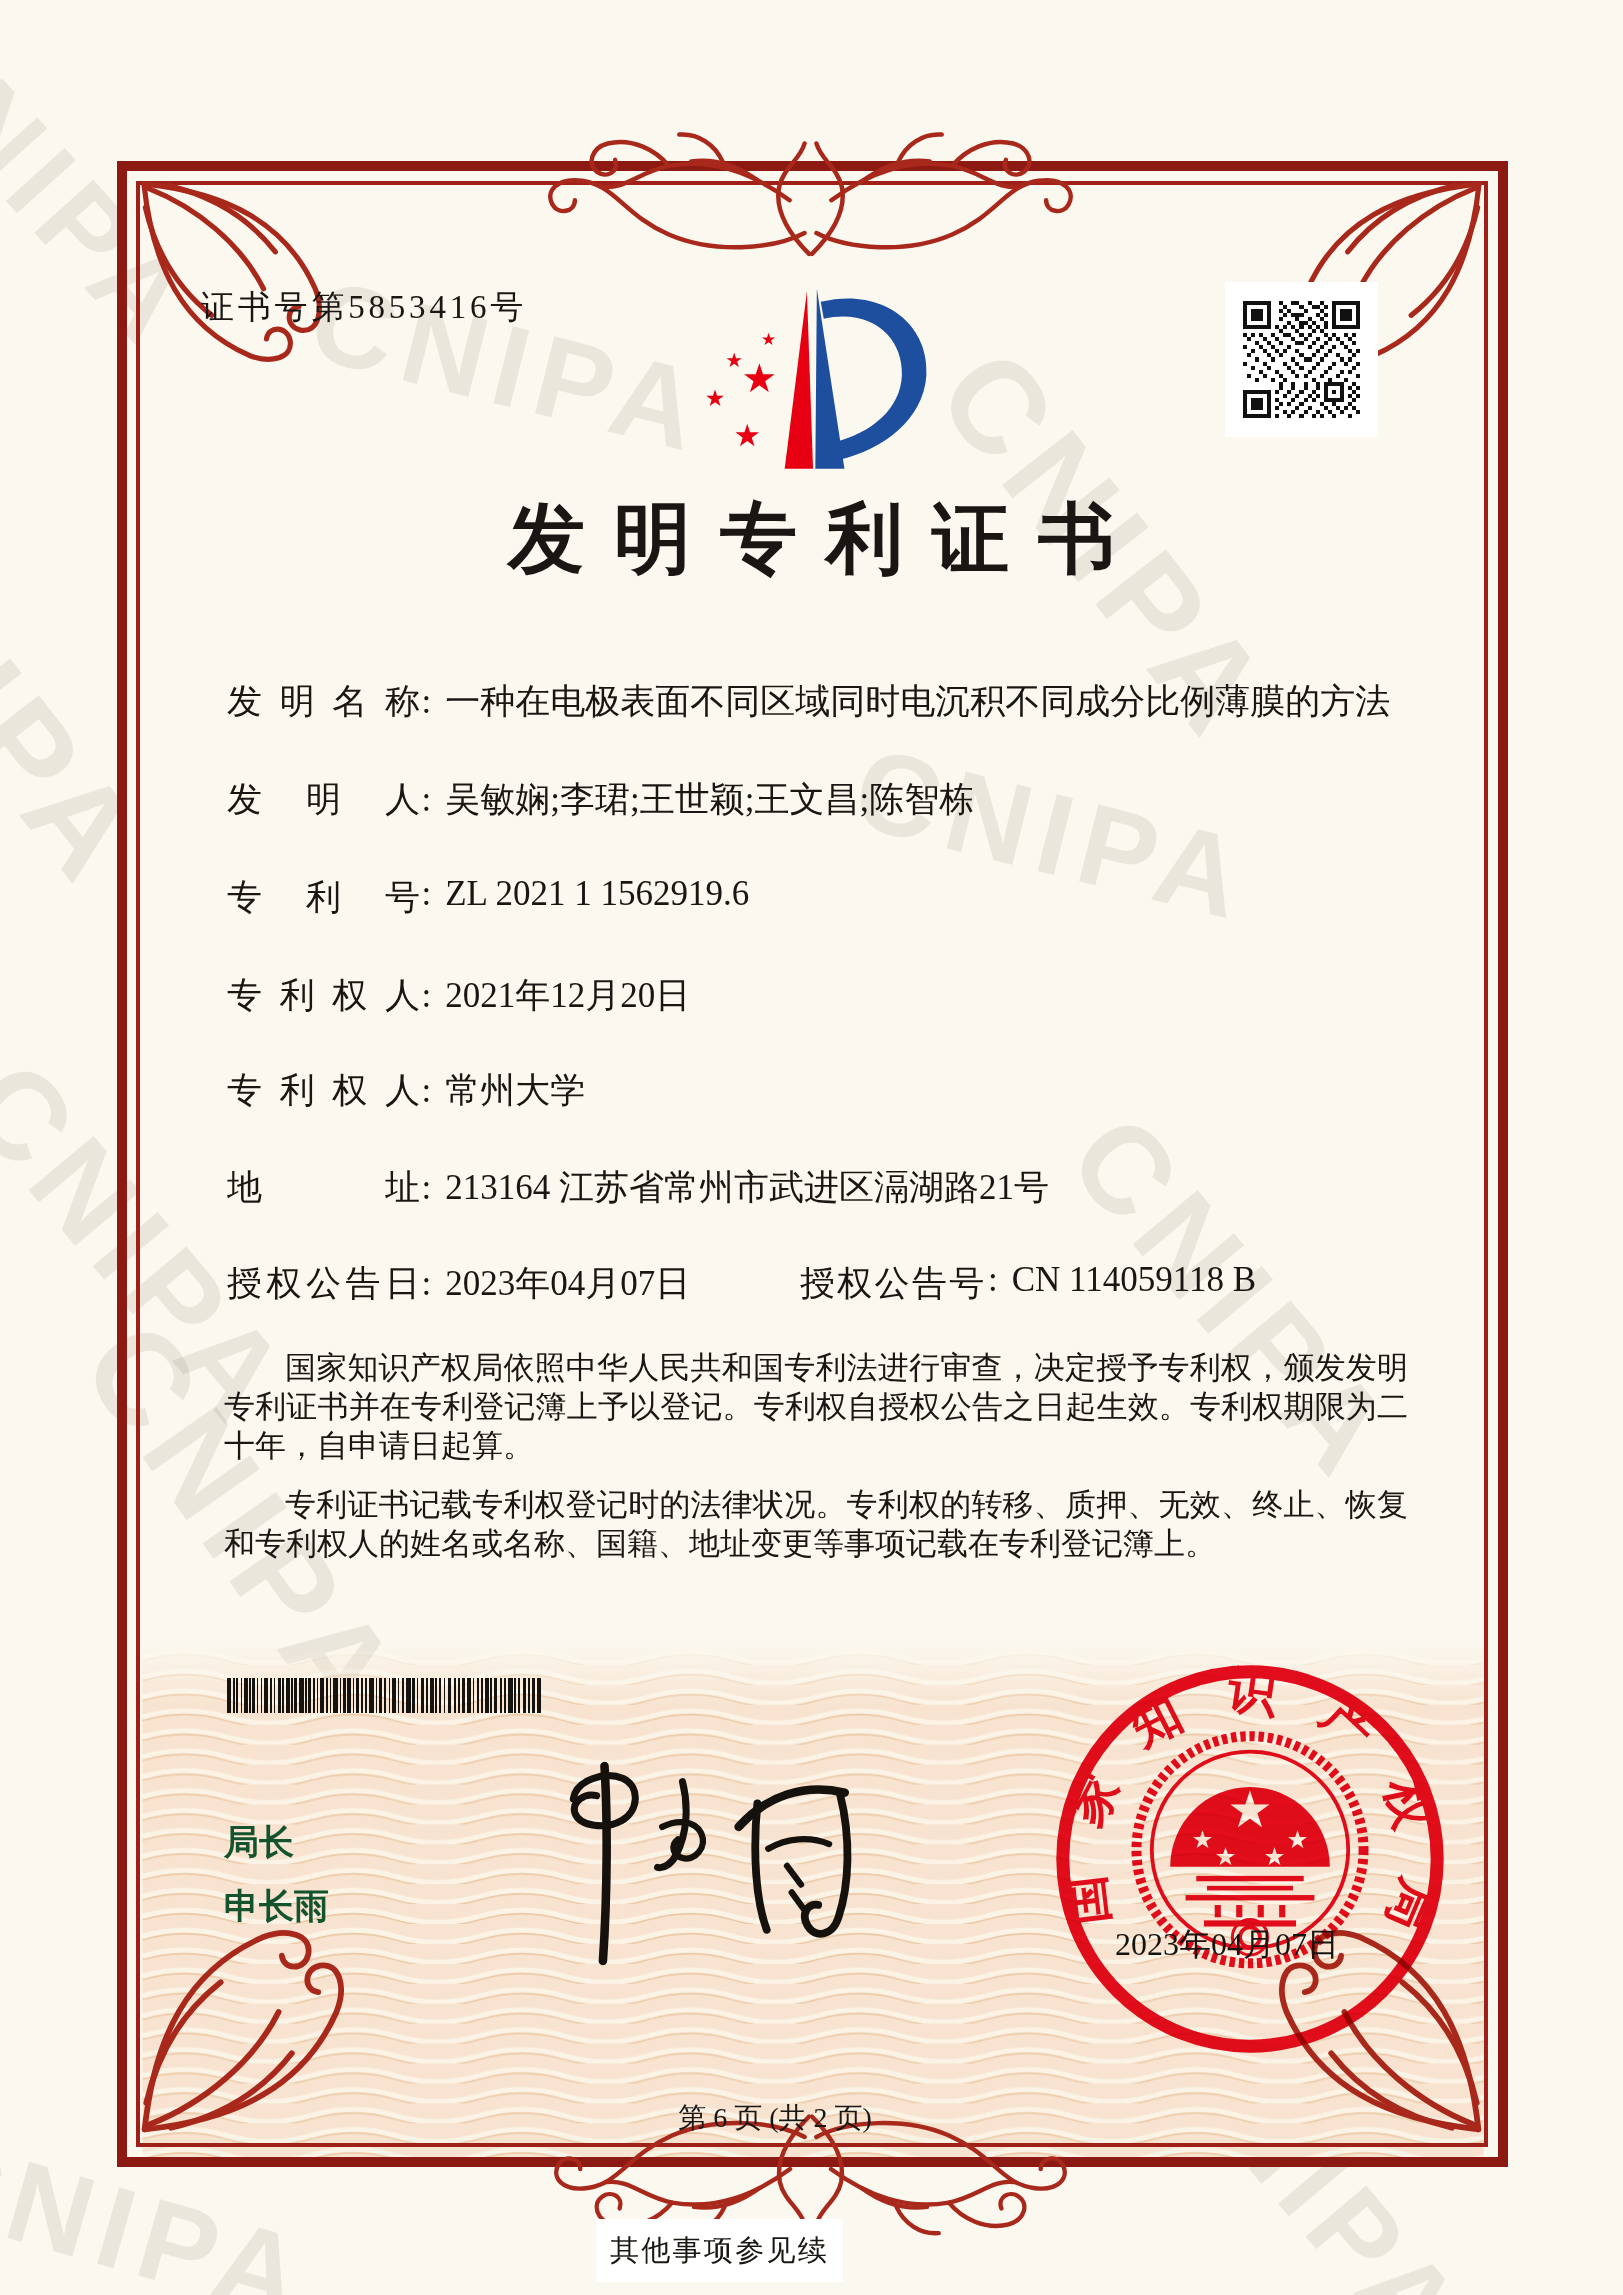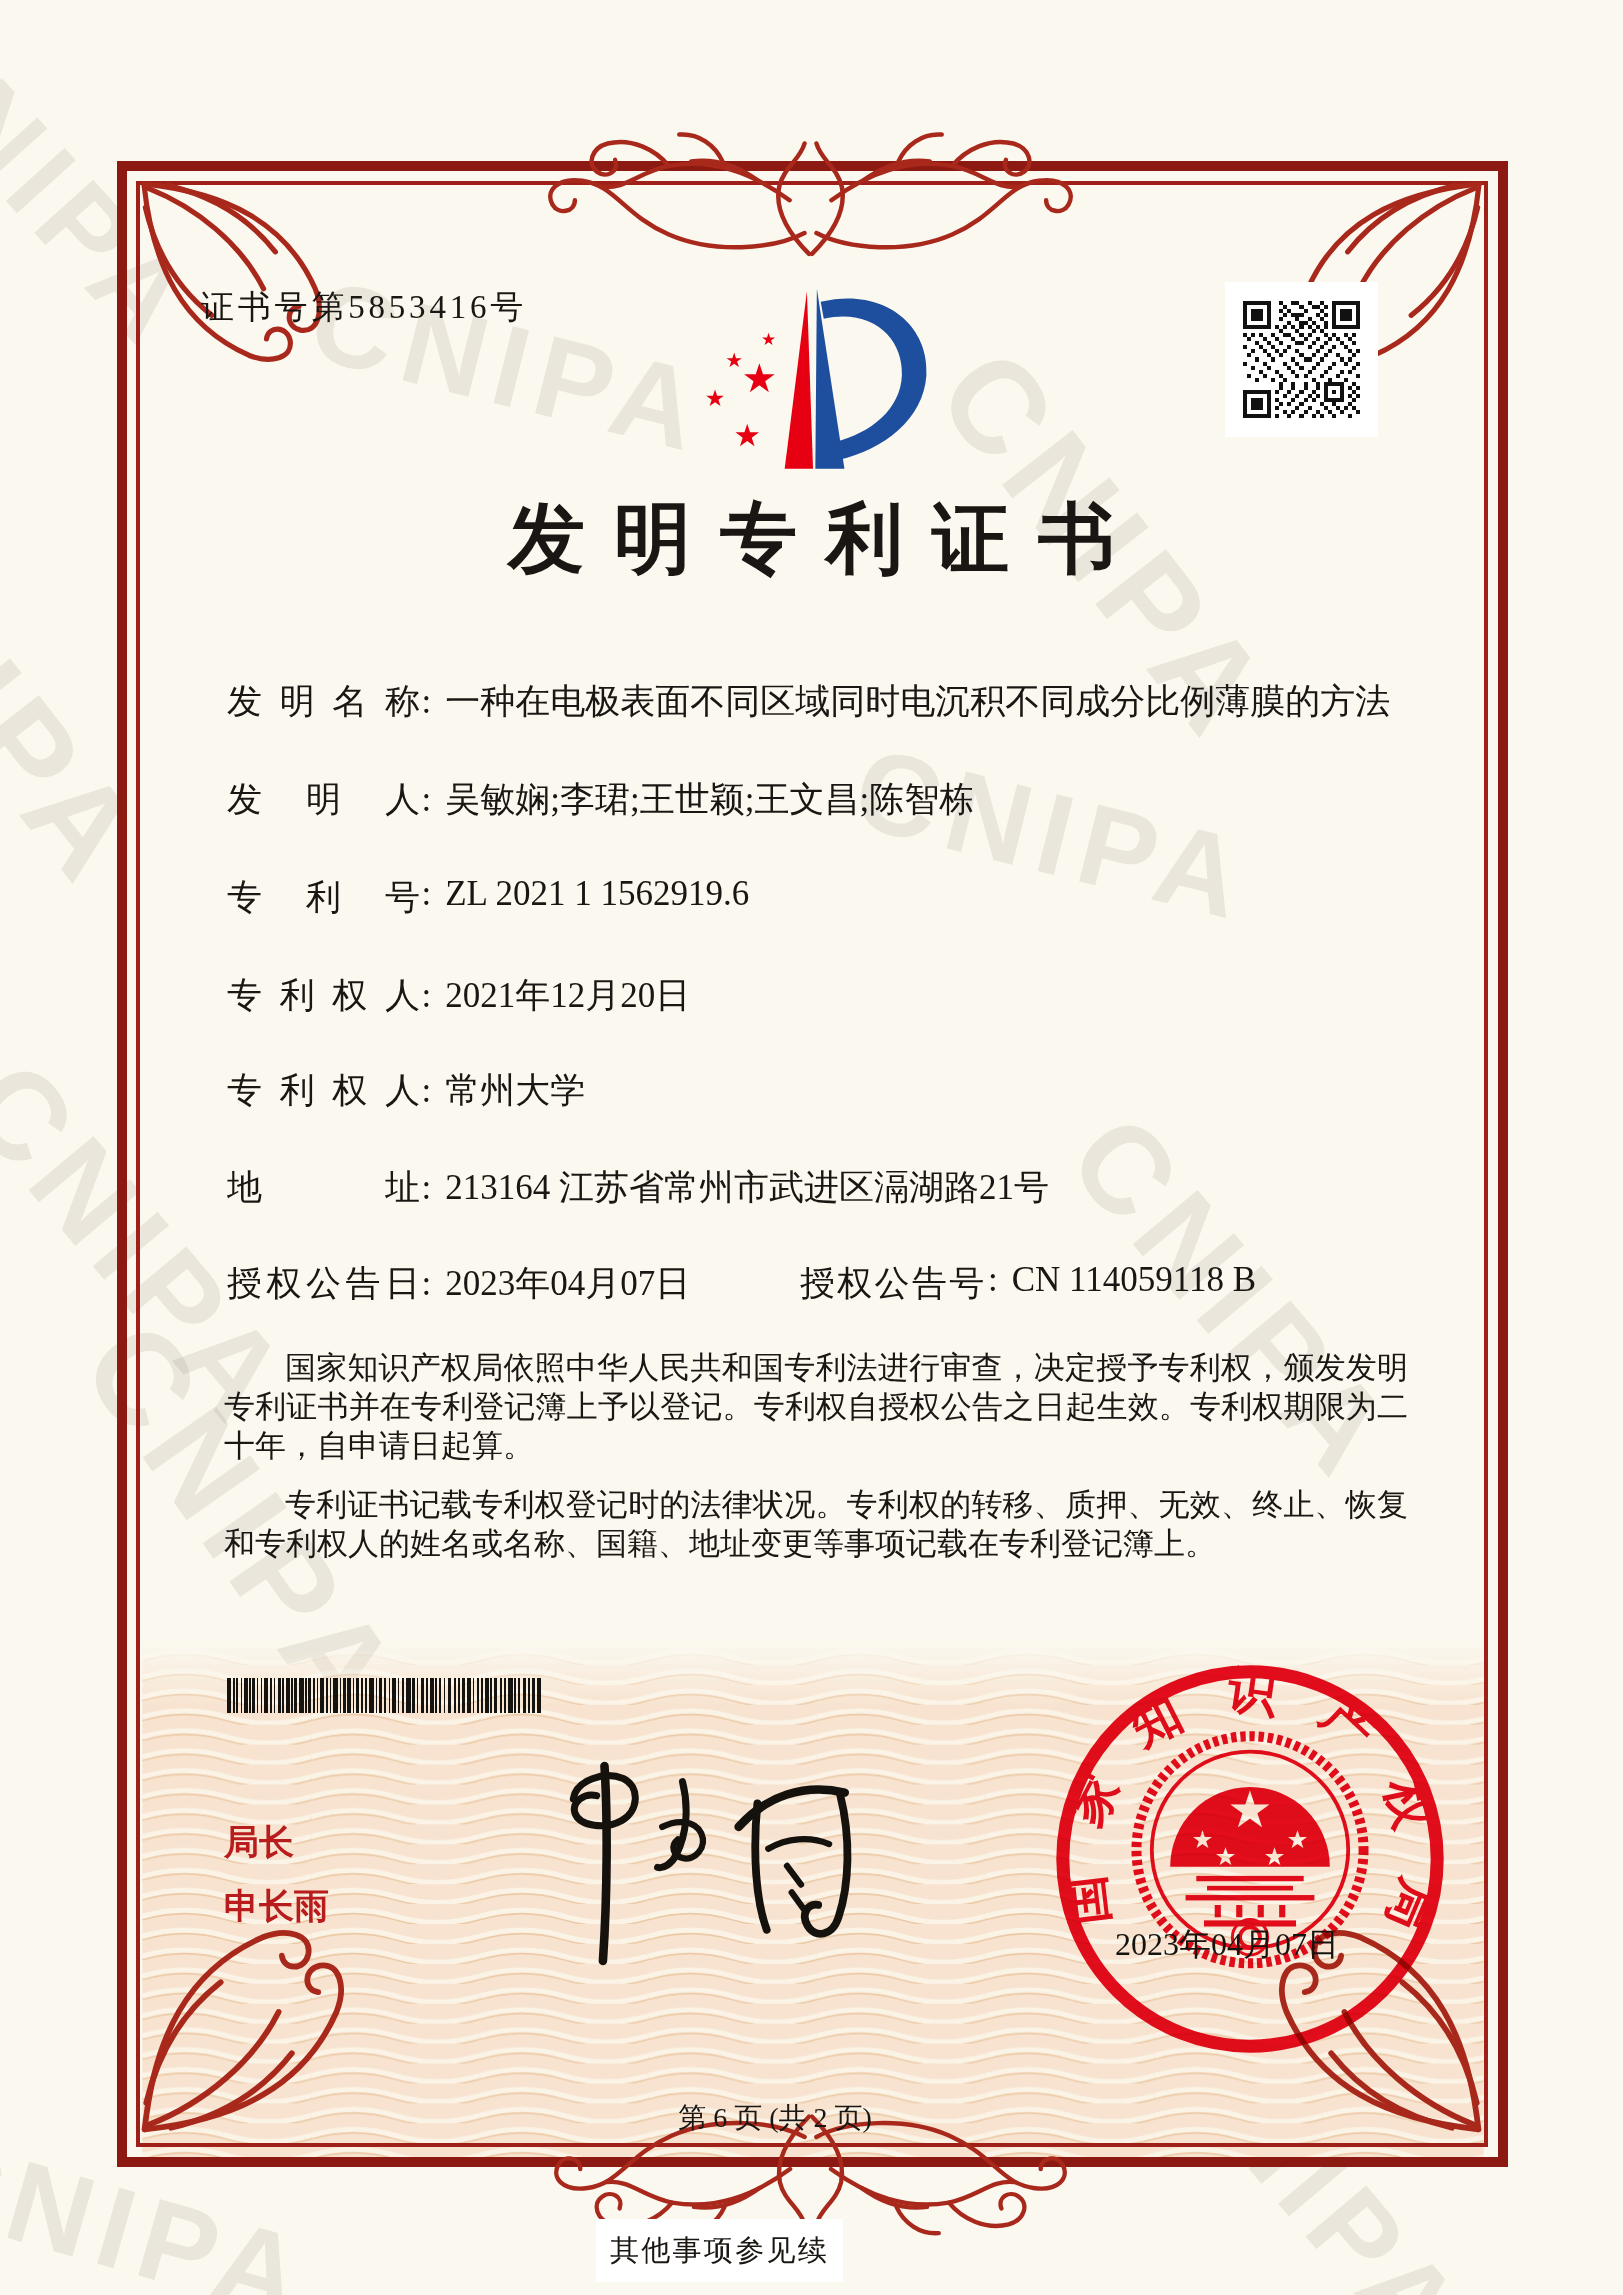--- a/index.html
+++ b/index.html
@@ -60,21 +60,21 @@
   .grant-right{position:absolute;left:800px;top:1260px;font-size:35px;white-space:nowrap;text-decoration:underline;}
   .grant-right .flabel{width:auto;letter-spacing:2.3px;}
 
   .paras{position:absolute;left:224px;top:1348px;width:1184px;font-size:31px;
          line-height:39px;text-align:justify;}
   .paras p{margin:0 0 20px 0;text-indent:61px;}
 
   .barcode{position:absolute;left:227px;top:1678px;width:314px;height:35px;}
 
   .sig-label,.sig-name{position:absolute;left:224px;font-family:"Liberation Sans","DejaVu Sans",sans-serif;
-         font-weight:700;font-size:35px;color:#b91c1c;}
+         font-weight:700;font-size:35px;color:#14532d;}
   .sig-label{top:1819px;} .sig-name{top:1883px;}
   .signature{position:absolute;left:529px;top:1752px;width:360px;height:234px;}
 
   .seal{position:absolute;left:1049px;top:1658px;width:402px;height:402px;
         mix-blend-mode:multiply;opacity:.95;z-index:4;}
   .seal-date{position:absolute;left:1089px;top:1923px;width:276px;text-align:center;
              font-size:32px;color:#15130f;z-index:5;}
 
   .page-num{position:absolute;left:545px;top:2099px;width:460px;text-align:center;
             font-size:28px;z-index:3;}

